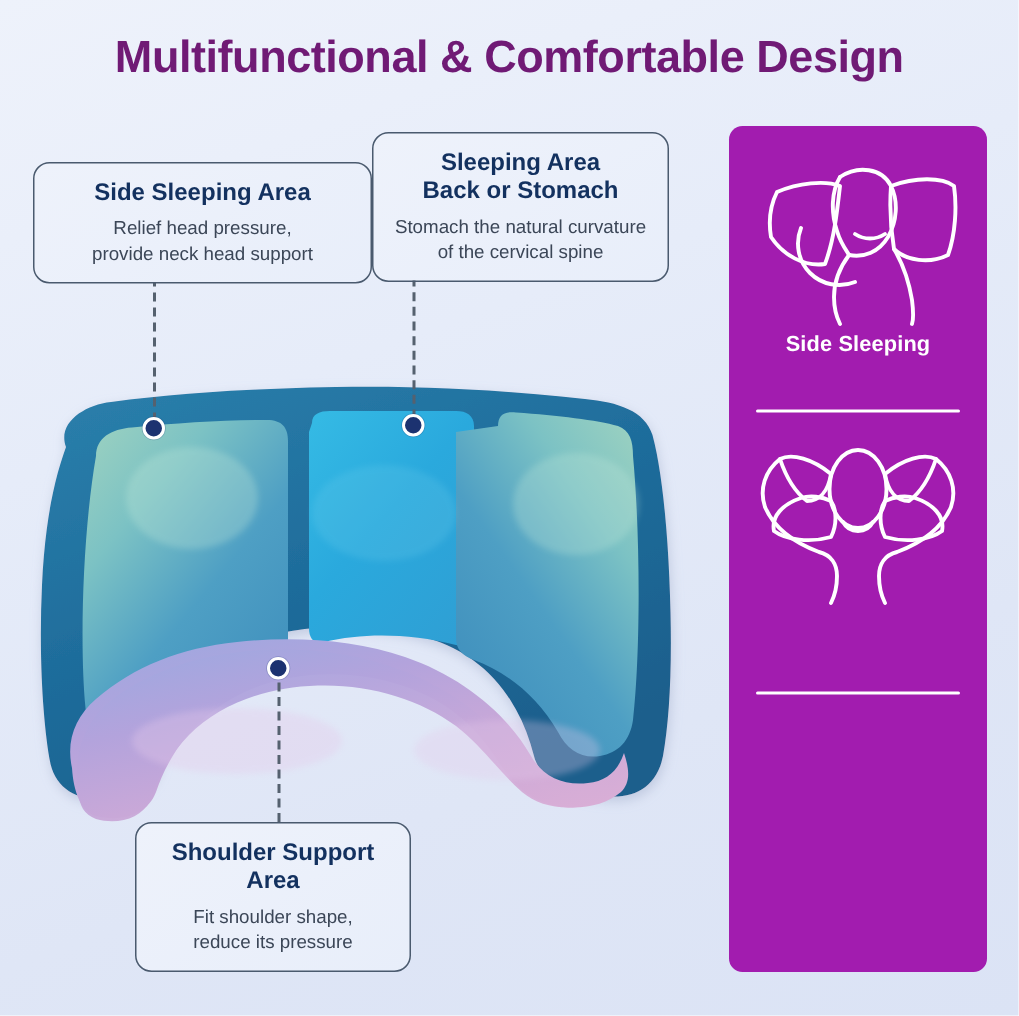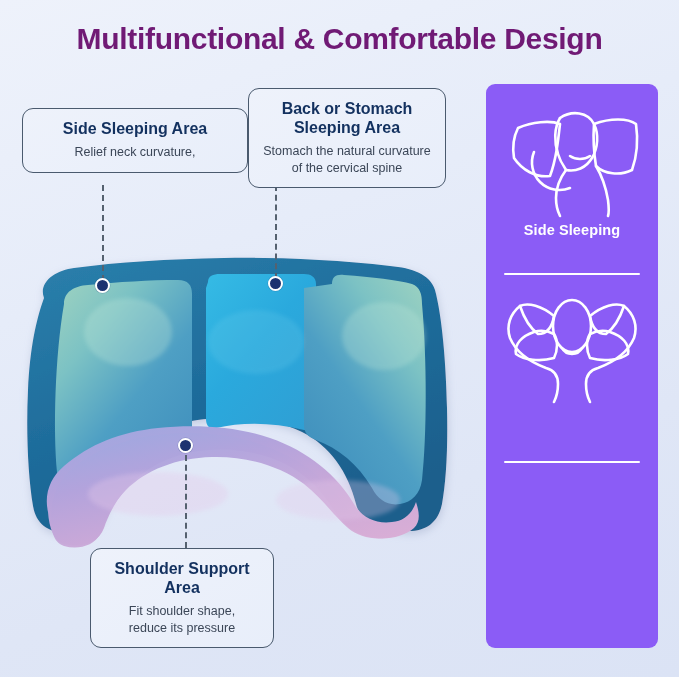--- a/index.html
+++ b/index.html
@@ -77,21 +77,21 @@
     position: absolute;
     left: 8px; top: 232px;
     width: 470px; height: 320px;
   }
 
   
   #sleep-positions-panel {
     position: absolute;
     left: 486px; top: 84px;
     width: 172px; height: 564px;
-    background: #8b5cf6;
+    background: #a21caf;
     border-radius: 9px;
   }
   .position-card {
     position: absolute;
     left: 0; width: 172px;
     text-align: center;
   }
   #position-card-0 { top: 10px;  height: 178px; }
   #position-card-1 { top: 196px; height: 178px; }
   #position-card-2 { top: 382px; height: 178px; }
@@ -259,28 +259,29 @@
 <div class="leader" id="leader-backstomach"></div>
 <div class="leader" id="leader-shoulder"></div>
 
 <div class="leader-dot" id="dot-side"></div>
 <div class="leader-dot" id="dot-backstomach"></div>
 <div class="leader-dot" id="dot-shoulder"></div>
 
 <div class="callout" id="callout-side">
   <div class="callout-title">Side Sleeping Area</div>
   <div class="callout-body">
-    <div>Relief neck curvature,</div>
+    <div>Relief head pressure,</div>
+    <div>provide neck head support</div>
   </div>
 </div>
 
 <div class="callout" id="callout-backstomach">
   <div class="callout-title">
+    <div>Sleeping Area</div>
     <div>Back or Stomach</div>
-    <div>Sleeping Area</div>
   </div>
   <div class="callout-body">
     <div>Stomach the natural curvature</div>
     <div>of the cervical spine</div>
   </div>
 </div>
 
 <div class="callout" id="callout-shoulder">
   <div class="callout-title">Shoulder Support Area</div>
   <div class="callout-body">

